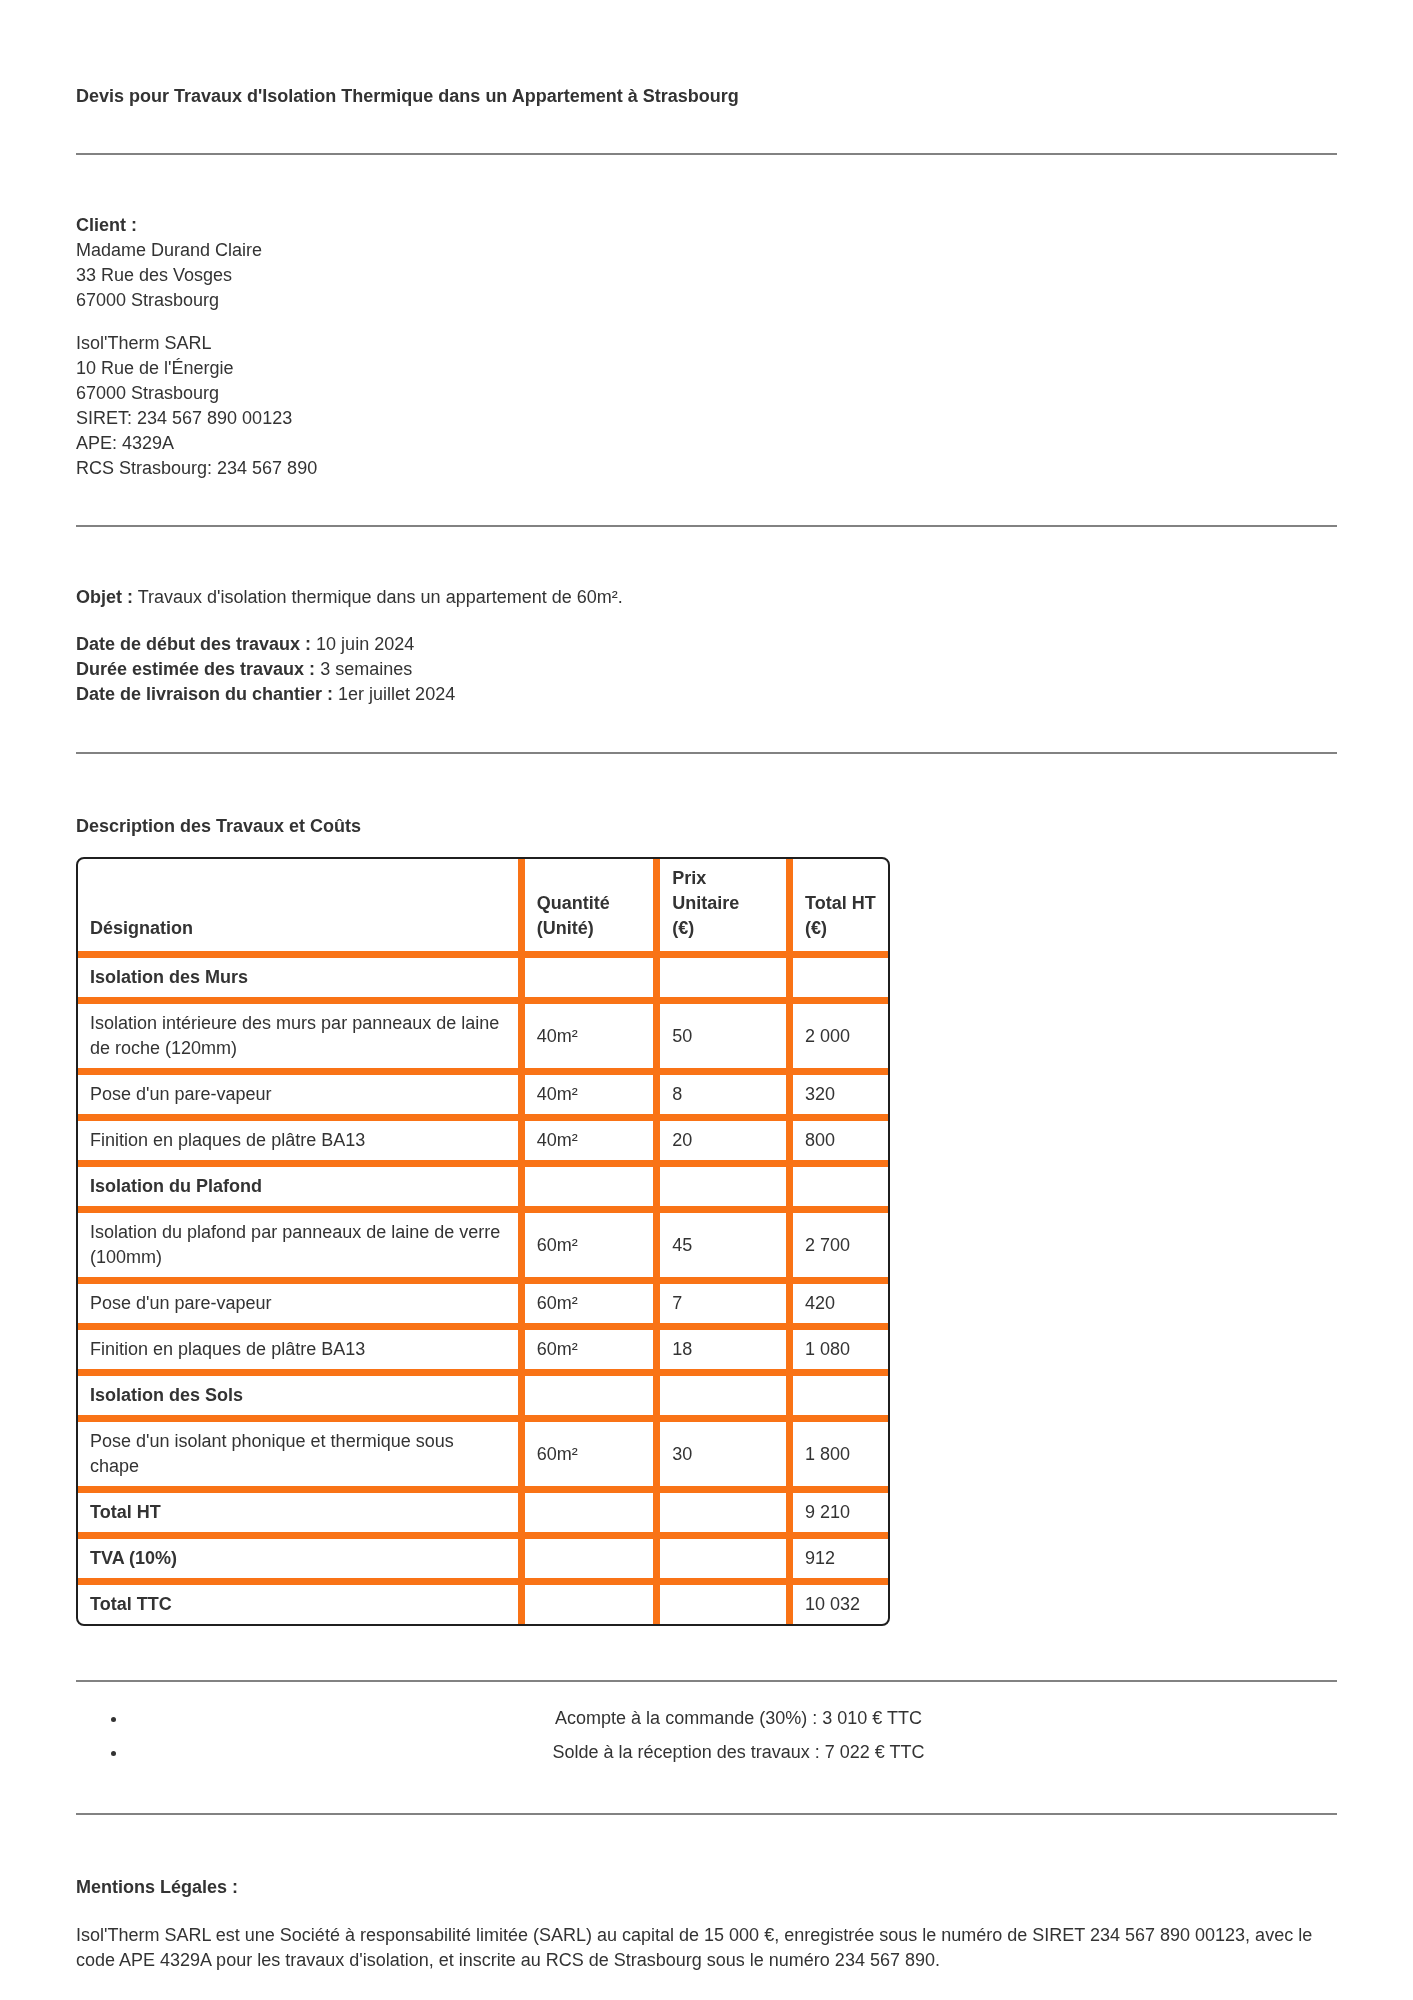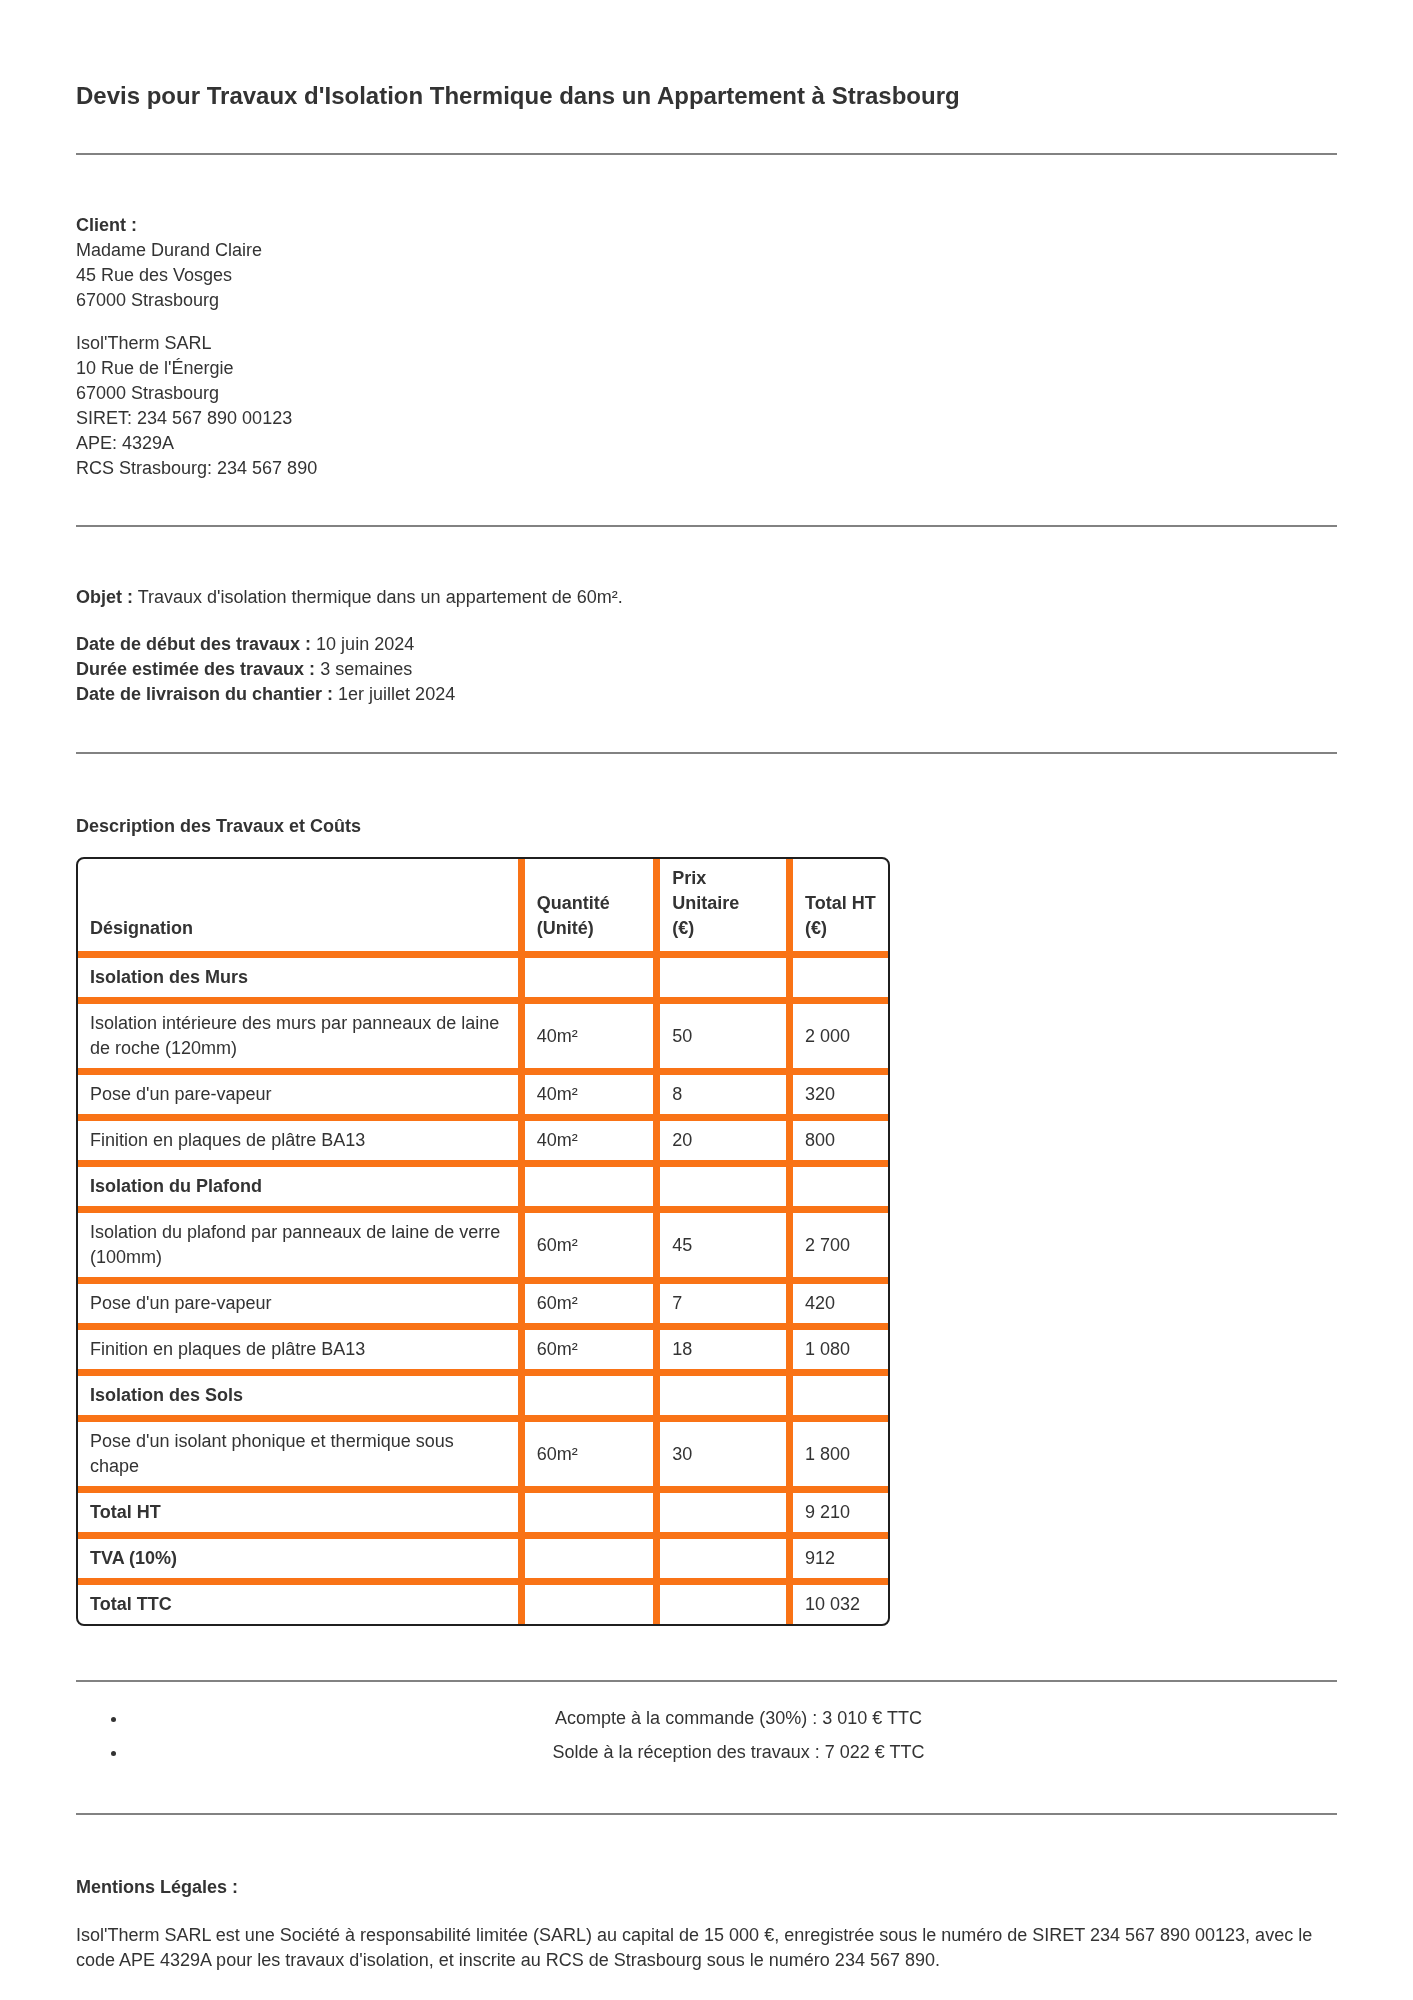--- a/index.html
+++ b/index.html
@@ -13,21 +13,21 @@
     line-height: 25px;
   }
   .page {
     width: 1413px;
     min-height: 2000px;
     box-sizing: border-box;
     padding: 0 76px 40px 76px;
   }
   .doc-title {
     margin: 84px 0 0 0;
-    font-size: 24px;
+    font-size: 18px;
     line-height: 24px;
     font-weight: bold;
   }
   .hrule {
     height: 2px;
     background: #828282;
     border: none;
     margin: 0;
   }
   .rule-1 { margin-top: 45px; }
@@ -97,21 +97,21 @@
 
 <div class="page">
 
   <h1 class="doc-title">Devis pour Travaux d'Isolation Thermique dans un Appartement à Strasbourg</h1>
 
   <div class="hrule rule-1"></div>
 
   <div class="block">
     <div class="bold">Client :</div>
     <div>Madame Durand Claire</div>
-    <div>45 Rue des Vosges</div>
+    <div>33 Rue des Vosges</div>
     <div>67000 Strasbourg</div>
   </div>
 
   <div class="block entreprise-block">
     <div>Isol'Therm SARL</div>
     <div>10 Rue de l'Énergie</div>
     <div>67000 Strasbourg</div>
     <div>SIRET: 234 567 890 00123</div>
     <div>APE: 4329A</div>
     <div>RCS Strasbourg: 234 567 890</div>

